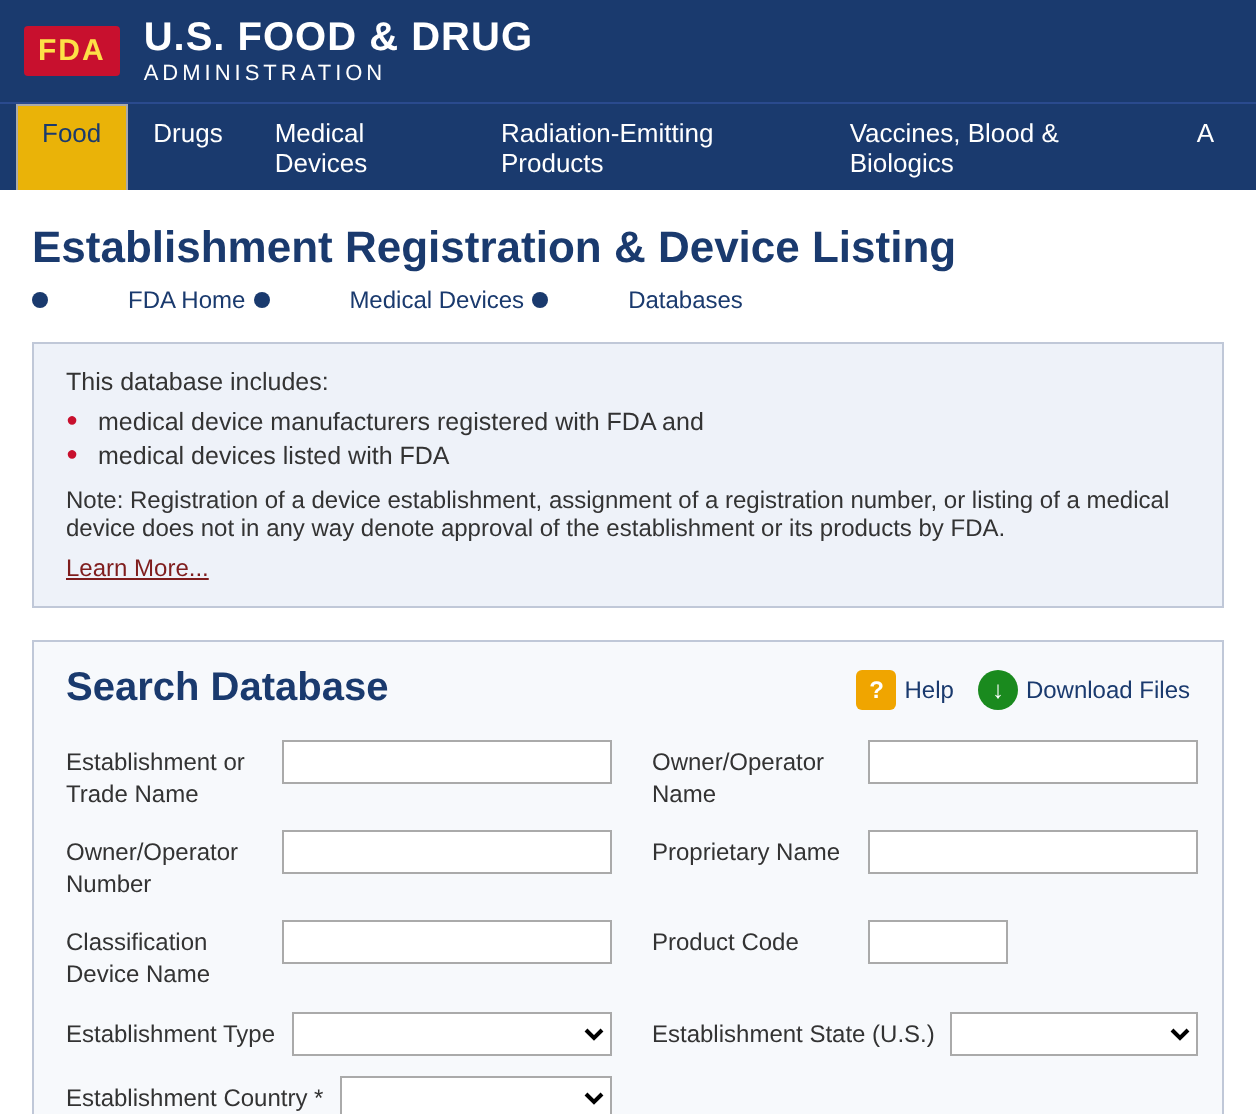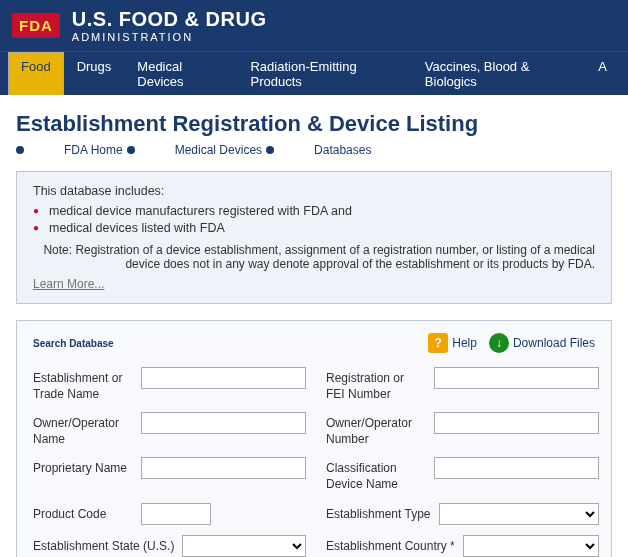--- a/index.html
+++ b/index.html
@@ -88,37 +88,37 @@
     .info-box ul { padding-left: 0; list-style: none; margin-bottom: 8px; }
     .info-box ul li { padding-left: 16px; position: relative; margin-bottom: 3px; }
     .info-box ul li::before {
       content: '●';
       color: #c8102e;
       position: absolute;
       left: 0;
       font-size: 10px;
       top: 1px;
     }
-    .info-box .note { font-size: 12px; color: #333; margin-bottom: 6px; text-align: right; }
-    .info-box .learn-more { color: #737373; cursor: pointer; text-decoration: underline; font-size: 12px; }
+    .info-box .note { font-size: 12px; color: #333; margin-bottom: 6px; }
+    .info-box .learn-more { color: #7f1d1d; cursor: pointer; text-decoration: underline; font-size: 12px; }
 
     
     .search-panel {
       border: 1px solid #c0c8d8;
       background: #f7f9fc;
       padding: 12px 16px;
     }
     .search-panel-header {
       display: flex;
       align-items: center;
       justify-content: space-between;
       margin-bottom: 14px;
     }
     .search-panel-title {
-      font-size: 10px;
+      font-size: 20px;
       font-weight: bold;
       color: #1a3a6e;
     }
     .search-panel-actions {
       display: flex;
       align-items: center;
       gap: 12px;
     }
     .help-btn, .download-btn {
       display: flex;
@@ -250,24 +250,20 @@
         </div>
       </div>
     </div>
 
     <div class="form-grid">
 
       <div class="form-row">
         <label class="form-label">Establishment or Trade Name</label>
         <input class="form-input" type="text" placeholder="" style="">
       </div>
-      <div class="form-row">
-        <label class="form-label">Registration or FEI Number</label>
-        <input class="form-input" type="text" placeholder="" style="">
-      </div>
 
       <div class="form-row">
         <label class="form-label">Owner/Operator Name</label>
         <input class="form-input" type="text" style="">
       </div>
       <div class="form-row">
         <label class="form-label">Owner/Operator Number</label>
         <input class="form-input" type="text" style="">
       </div>
 

